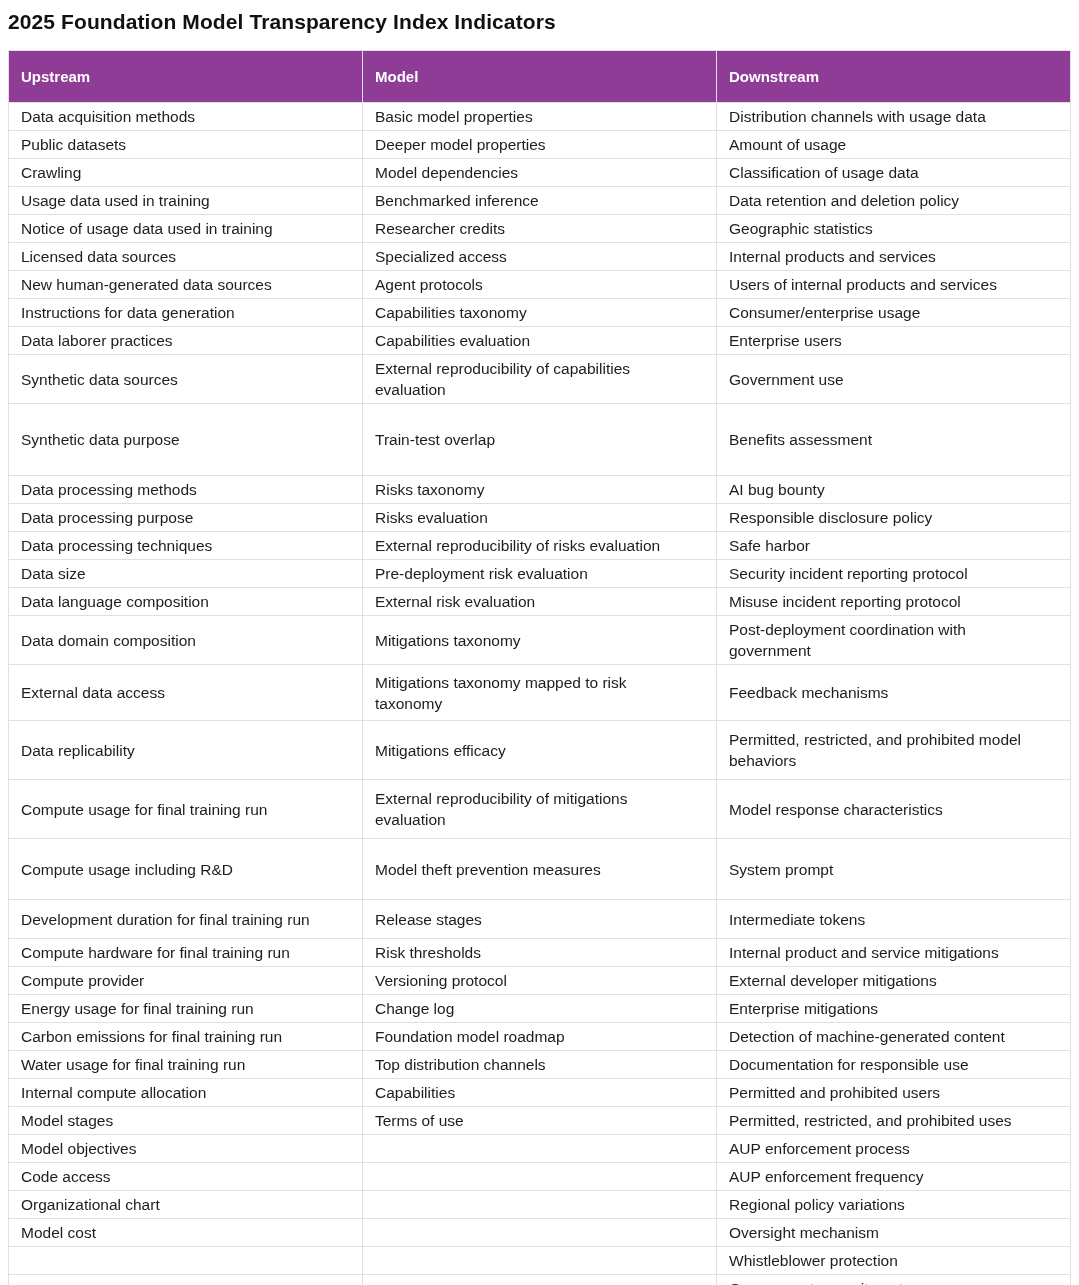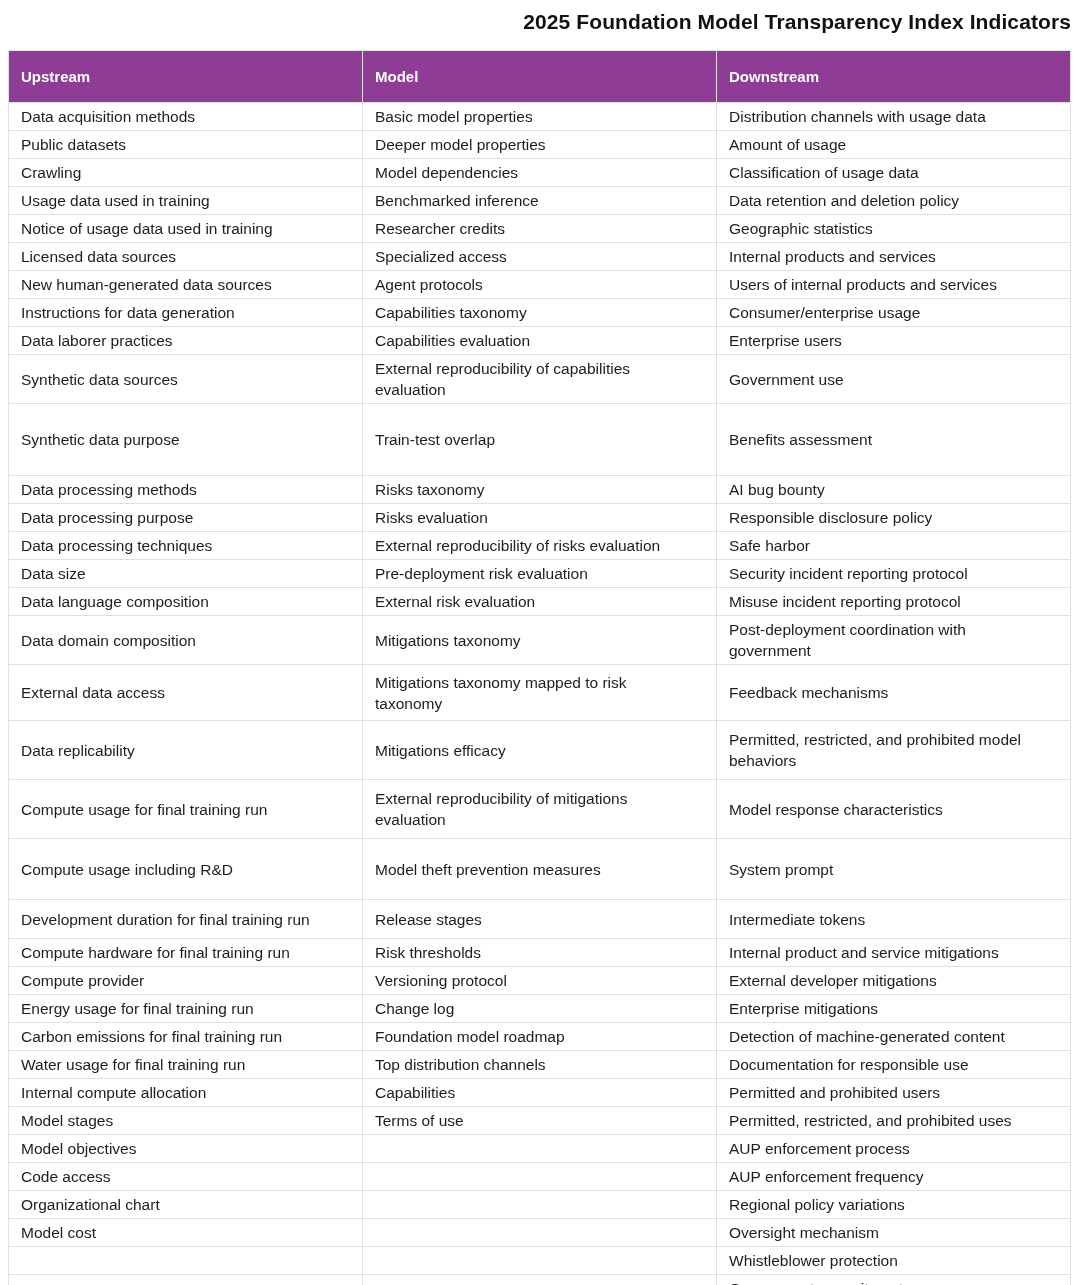--- a/index.html
+++ b/index.html
@@ -13,21 +13,21 @@
   html,body{margin:0;padding:0;}
   body{
     background:var(--page-bg);
     font-family:"Liberation Sans",sans-serif;
     color:var(--body-text);
     width:1079px;
   }
   .page{padding:8px 8px 12px 8px;}
   h1.page-title{
     margin:2px 0 16px 0;
-    text-align:right;
+    text-align:left;
     font-size:21px;
     font-weight:bold;
     letter-spacing:0.1px;
     color:#111;
   }
   table.indicators{
     width:100%;
     border-collapse:collapse;
     table-layout:fixed;
   }

